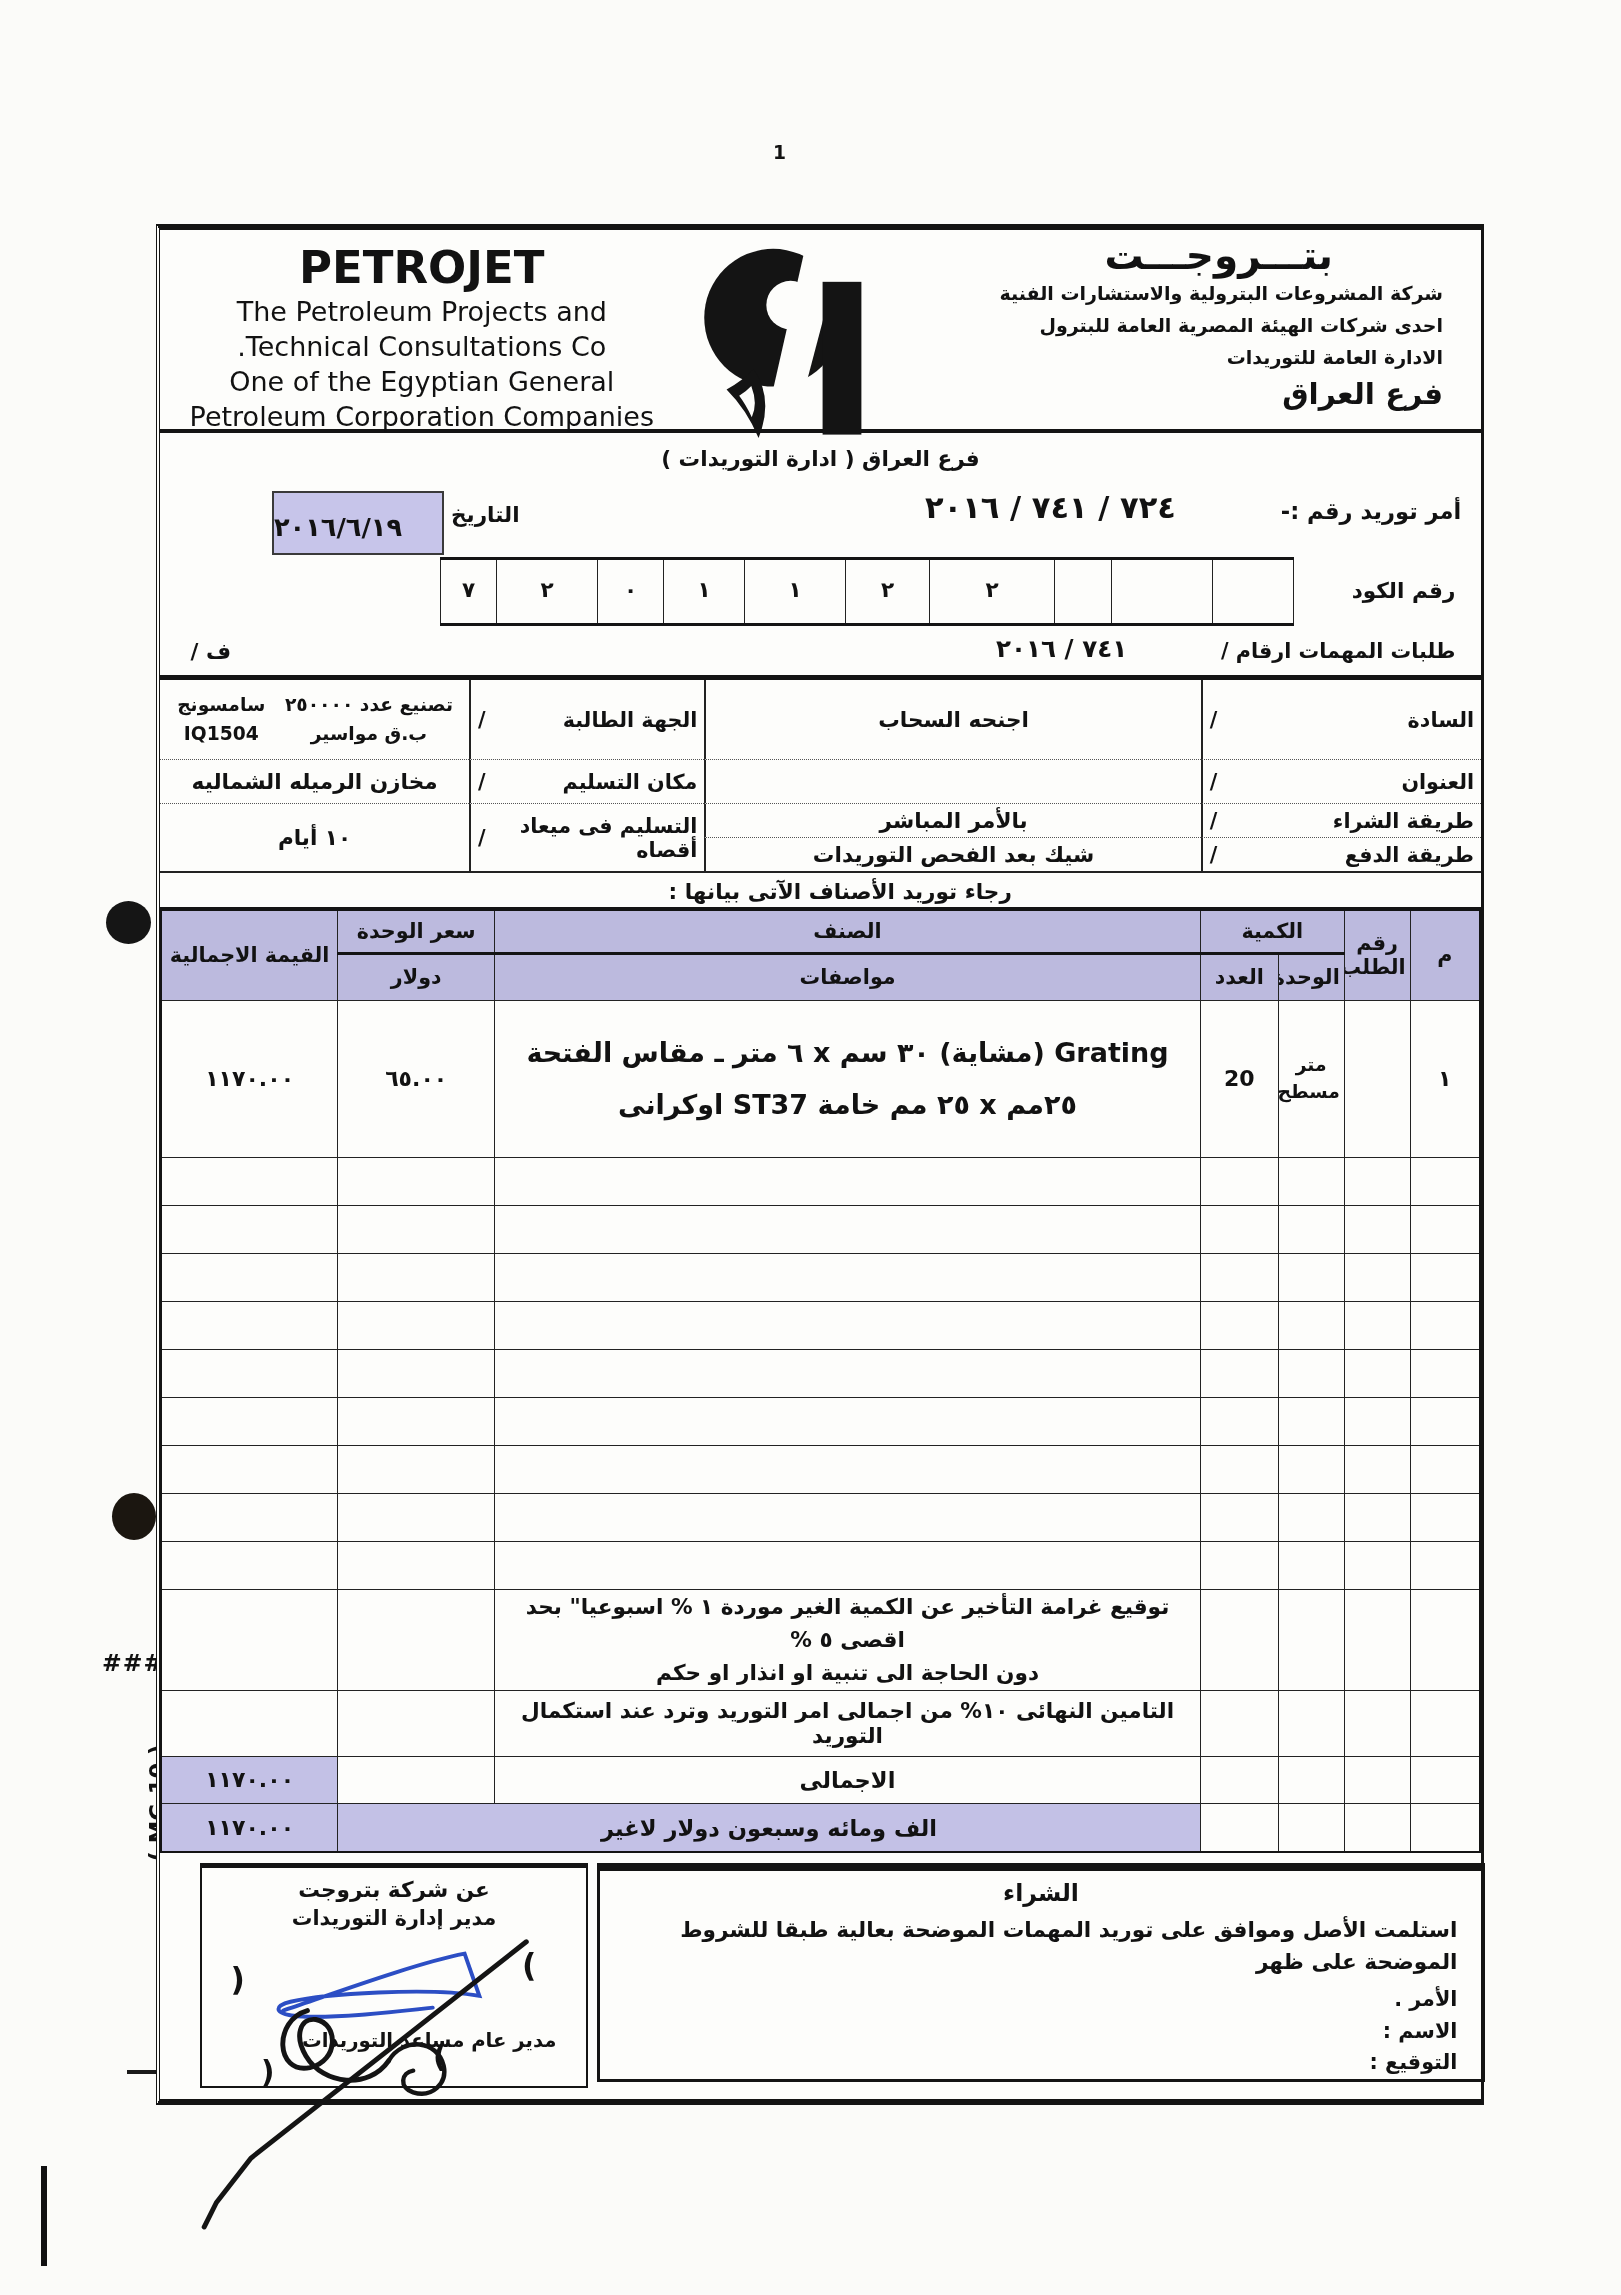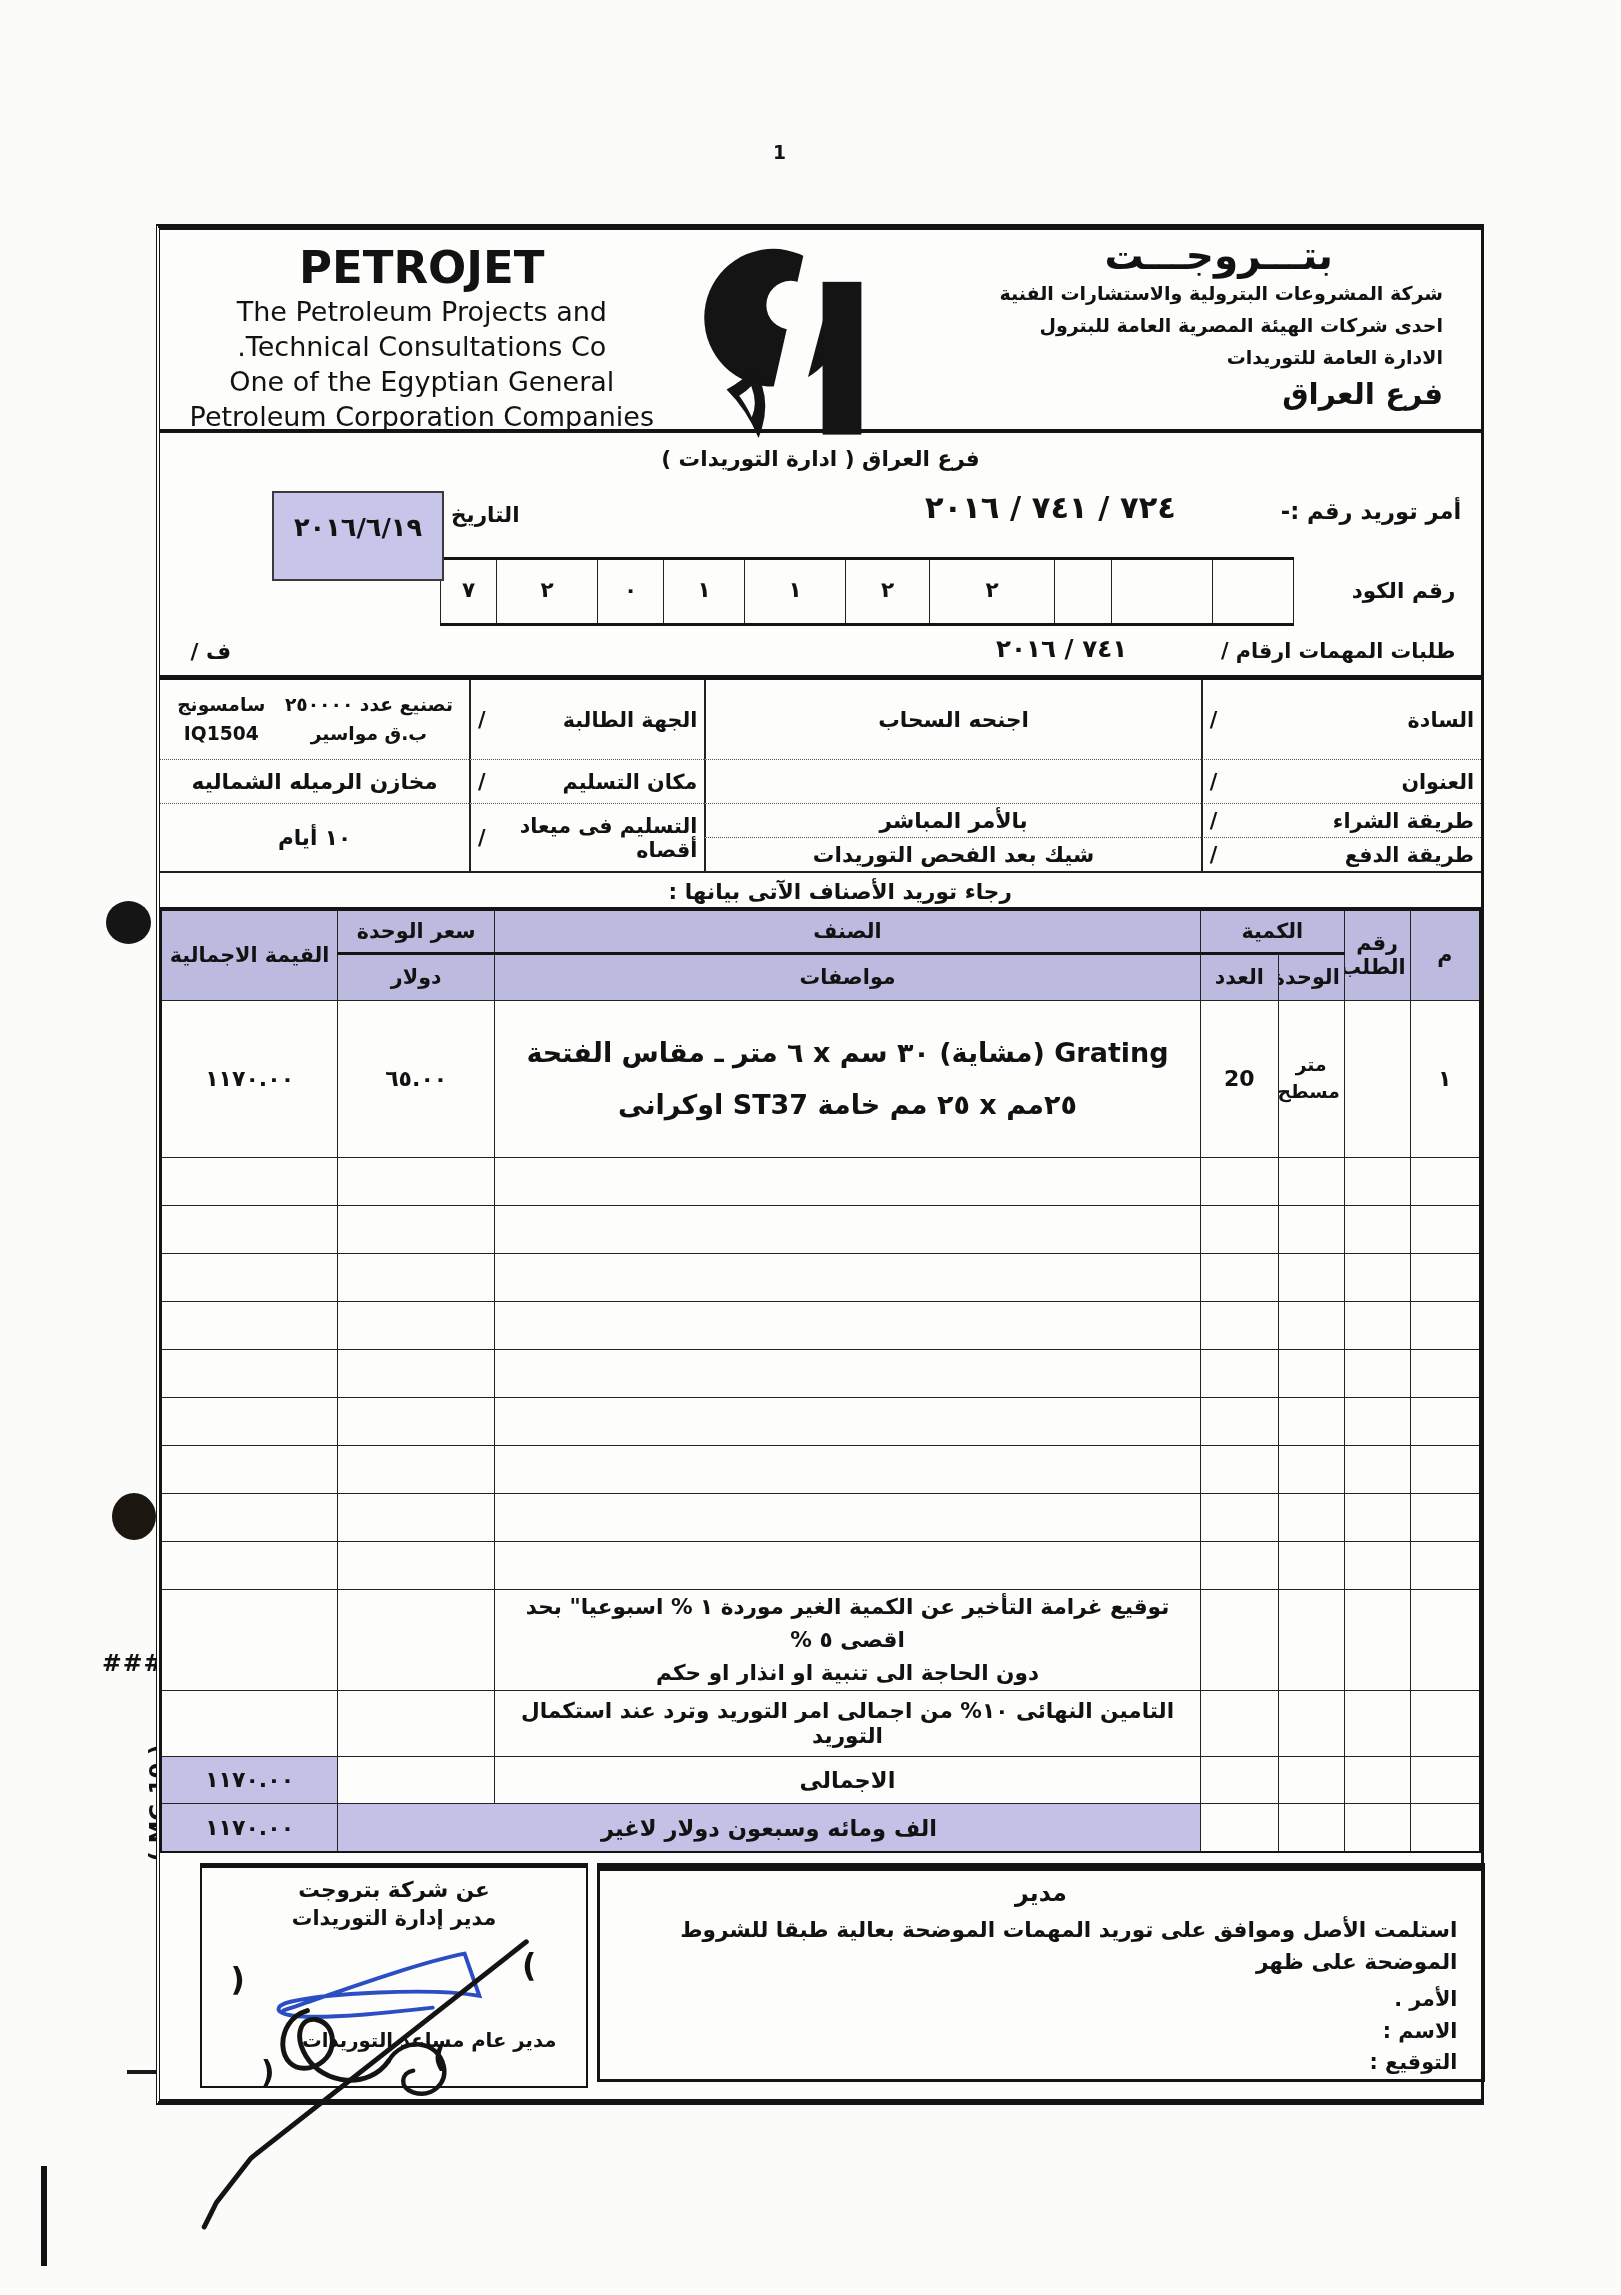--- a/index.html
+++ b/index.html
@@ -27,22 +27,22 @@
   .arhead .brand{font-size:39px;font-weight:bold;text-align:right;padding-right:148px;}
   .arhead .l{font-size:19px;font-weight:bold;text-align:right;padding-right:38px;line-height:1.68;}
   .arhead .branch{font-size:29.5px;font-weight:bold;text-align:right;padding-right:38px;margin-top:3px;}
   
   .subhdr{height:43px;text-align:center;font-size:21.6px;font-weight:bold;padding-top:12.8px;box-sizing:border-box;direction:rtl;}
   
   .orow{position:relative;height:81px;}
   .olabel{position:absolute;right:19.7px;top:21.6px;font-size:22.6px;font-weight:bold;direction:rtl;}
   .onum{position:absolute;left:765px;top:13.8px;font-size:30.5px;font-weight:bold;direction:rtl;letter-spacing:2px;}
   .dlabel{position:absolute;left:291px;top:25.6px;font-size:21.6px;font-weight:bold;}
-  .dbox{position:absolute;left:112px;top:14.8px;width:172px;height:90px;background:#c7c5ea;border:2px solid #3a3a3a;
-        box-sizing:border-box;text-align:center;line-height:68px;font-size:25.6px;font-weight:bold;z-index:2;}
+  .dbox{position:absolute;left:112px;top:14.8px;width:172px;height:64px;background:#c7c5ea;border:2px solid #3a3a3a;
+        box-sizing:border-box;text-align:left;line-height:68px;font-size:25.6px;font-weight:bold;z-index:2;}
   
   .crow{position:relative;height:69px;}
   .clabel{position:absolute;right:25.6px;top:20.7px;font-size:21.6px;font-weight:bold;}
   .cells{position:absolute;left:280px;top:0;height:69px;display:flex;border-top:3.4px solid #141414;border-bottom:3.4px solid #141414;box-sizing:border-box;}
   .cells span{display:block;border-right:1.5px solid #222;text-align:center;font-size:21.6px;font-weight:bold;line-height:60px;box-sizing:border-box;}
   .cells span:first-child{border-left:1.5px solid #222;}
   .cells span:nth-child(1){width:57px;} .cells span:nth-child(2){width:101px;}
   .cells span:nth-child(3){width:66px;} .cells span:nth-child(4){width:81px;}
   .cells span:nth-child(5){width:101px;} .cells span:nth-child(6){width:84px;}
   .cells span:nth-child(7){width:125px;} .cells span:nth-child(8){width:57px;}
@@ -394,21 +394,21 @@
         <div class="t3">مدير عام مساعد التوريدات</div>
         <span class="parenBL">(</span>
         <span class="parenBR">)</span>
         <svg class="sigblack" viewBox="0 0 860 620">
           <path d="M700 30 L140 470 L70 560 L45 610" stroke="#141414" stroke-width="10" fill="none" stroke-linecap="round"></path>
           <path d="M255 170 C185 190 190 300 260 286 C320 272 318 196 272 188 C240 184 228 222 252 262 C288 322 380 330 420 272" stroke="#141414" stroke-width="10" fill="none" stroke-linecap="round"></path>
           <path d="M420 272 C450 222 520 230 532 282 C540 318 508 348 470 336 C440 326 446 296 470 292" stroke="#141414" stroke-width="9" fill="none" stroke-linecap="round"></path>
         </svg>
       </div>
       <div class="fbr">
-        <div class="title">مدير</div>
+        <div class="title">الشراء</div>
         <div class="body">استلمت الأصل وموافق على توريد المهمات الموضحة بعالية طبقا  للشروط الموضحة على ظهر</div>
         <div class="line">الأمر .</div>
         <div class="line">الاسم :</div>
         <div class="line">التوقيع :</div>
 
       </div>
     </div>
 
   </div>
 </div>

